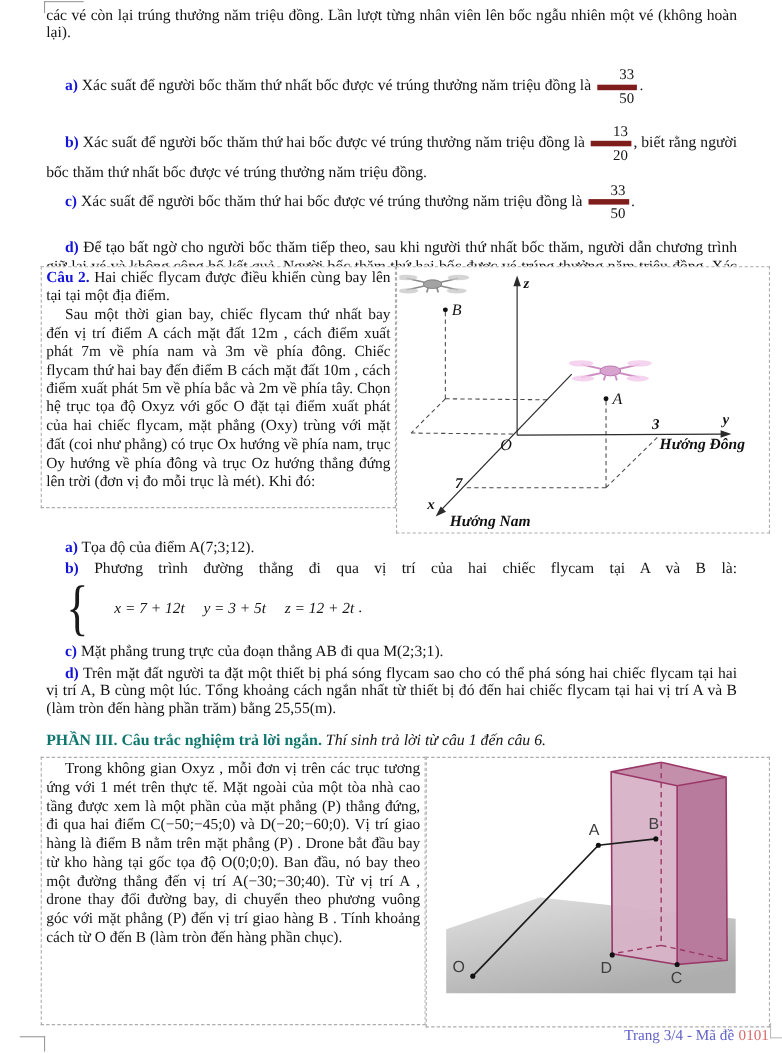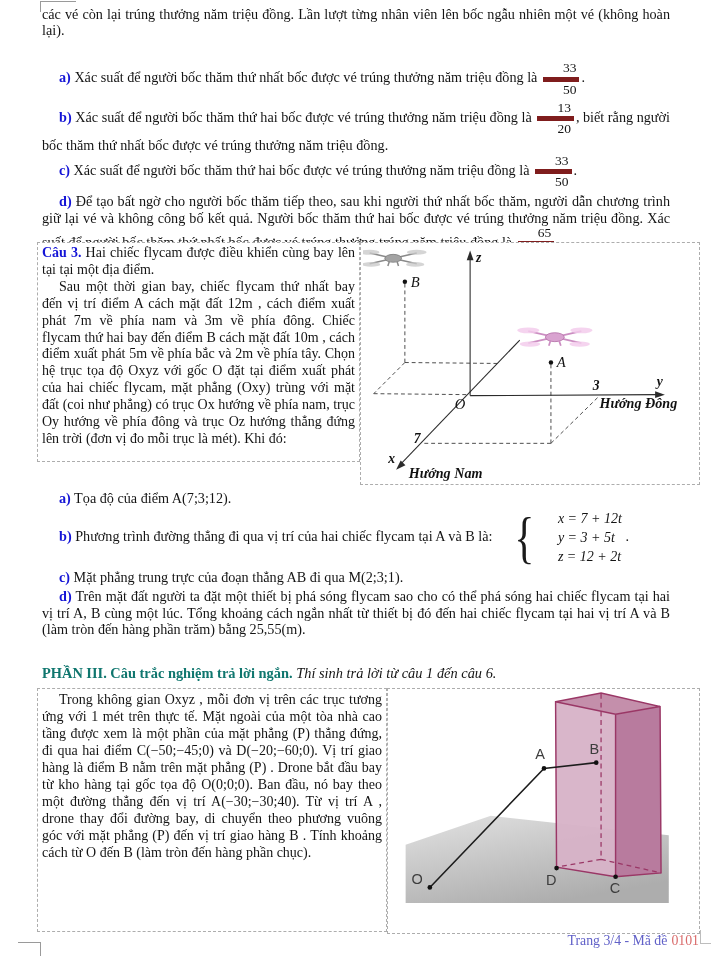--- a/index.html
+++ b/index.html
@@ -12,25 +12,25 @@
   .indent{text-indent:17px}
   
   .frac{display:inline-block;vertical-align:middle;text-align:center;
         font-size:13.5px;line-height:1.06;padding:0 2px}
   .frac .num{display:block;border-bottom:5px solid #7f1d1d;padding:0 3px 1px}
   .frac .den{display:block;padding-top:1px}
   
   .system{display:inline-flex;align-items:center;vertical-align:middle}
   .brace{font-size:56px;font-weight:400;line-height:1;color:#1a1a1a;
          transform:scaleX(.75);display:inline-block;margin-right:1px}
-  .eqcol{display:flex;flex-direction:column;font-style:italic;font-size:14px;
+  .eqcol{display:flex;flex-direction:row;font-style:italic;font-size:14px;
          line-height:19px;text-align:left}
   
   #intro{position:absolute;left:42px;top:6px;width:628px}
-  .pitem{margin-top:4px}
+  .pitem{margin-top:16px}
   #cau4{position:absolute;left:37px;top:242px;display:flex;align-items:flex-start}
   #cau1{position:absolute;left:37px;top:688px;display:flex;align-items:flex-start}
   .cell{border:1px dashed #adadad;background:#fff}
   #cau4-text{width:313px;min-height:214px;padding:2px 4px;font-size:14px;
              line-height:16.9px;text-align:justify}
   #cau4-fig{width:334px;height:237px;padding:2px;margin-left:0}
   #cau4-items{position:absolute;left:42px;top:487px;width:628px}
   #cau4-items .pitem{margin-top:3px}
   #part3{position:absolute;left:42px;top:665px;width:640px;font-size:14.4px}
   #part3 .title{color:#0f766e;font-weight:bold}
@@ -89,21 +89,21 @@
   </p>
 
   <p class="para indent pitem">
     <b class="blue">d)</b><span> Để tạo bất ngờ cho người bốc thăm tiếp theo, sau khi người thứ nhất bốc thăm, người dẫn chương trình giữ lại vé và không công bố kết quả. Người bốc thăm thứ hai bốc được vé trúng thưởng năm triệu đồng. Xác suất để người bốc thăm thứ nhất bốc được vé trúng thưởng trúng năm triệu đồng là </span><span class="frac"><span class="num">65</span><span class="den">99</span></span><span>.</span>
   </p>
 </div>
 
 <div id="cau4">
   <div class="cell" id="cau4-text">
     <p class="para" style="font-size:14px;line-height:16.9px">
-      <b class="blue">Câu 3.</b><span> Hai chiếc flycam được điều khiển cùng bay lên tại tại một địa điểm.</span>
+      <b class="blue">Câu 2.</b><span> Hai chiếc flycam được điều khiển cùng bay lên tại tại một địa điểm.</span>
     </p>
     <p class="para indent" style="font-size:14px;line-height:16.9px">Sau một thời gian bay, chiếc flycam thứ nhất bay đến vị trí điểm A cách mặt đất 12m , cách điểm xuất phát 7m về phía nam và 3m về phía đông. Chiếc flycam thứ hai bay đến điểm B cách mặt đất 10m , cách điểm xuất phát 5m về phía bắc và 2m về phía tây. Chọn hệ trục tọa độ Oxyz với gốc O đặt tại điểm xuất phát của hai chiếc flycam, mặt phẳng (Oxy) trùng với mặt đất (coi như phẳng) có trục Ox hướng về phía nam, trục Oy hướng về phía đông và trục Oz hướng thẳng đứng lên trời (đơn vị đo mỗi trục là mét). Khi đó:</p>
   </div>
 
   <div class="cell" id="cau4-fig">
     <svg width="334" height="236" viewBox="0 0 343 241">
 
       <path class="dash" d="M43,39 L43,120 M43,120 L11,152 M11,152 L109,153 M43,120 L141,121"></path>
 
       <path class="dash" d="M193,122 L193,203 M193,203 L60,203 M193,203 L242,155"></path>

